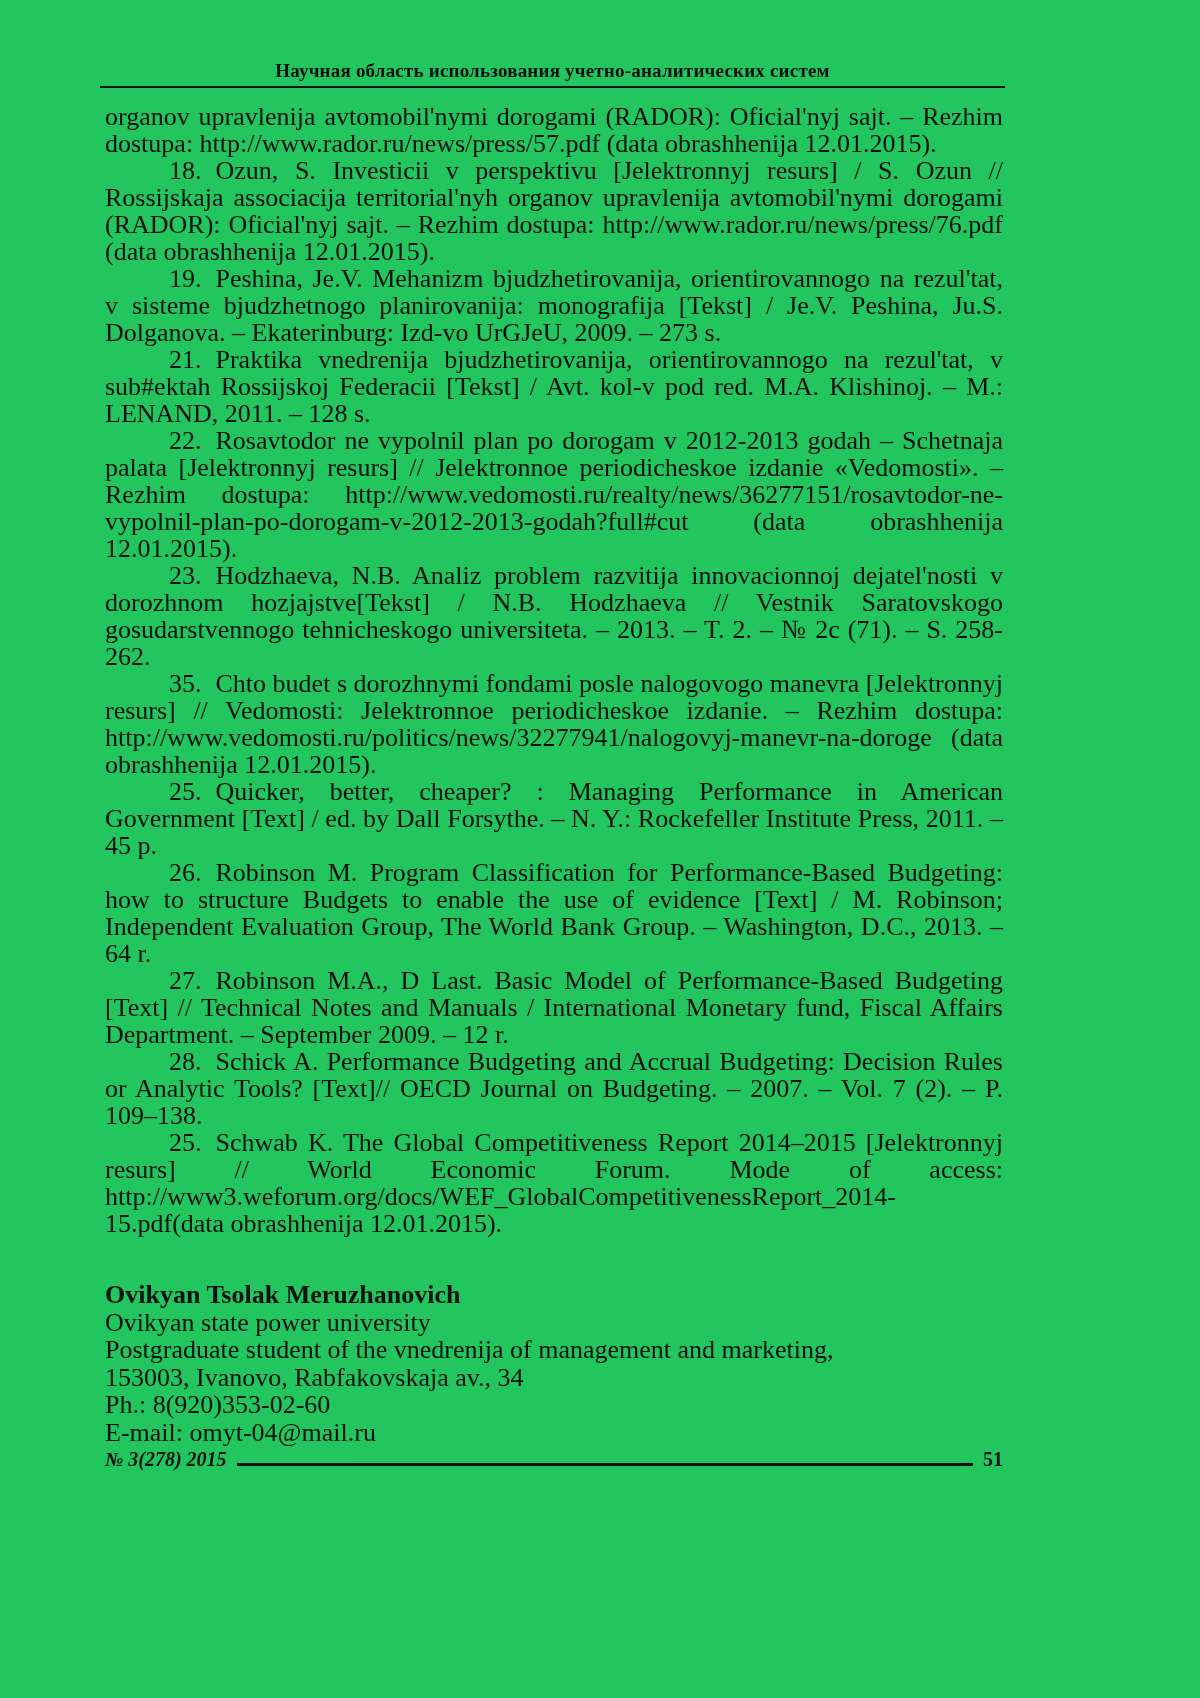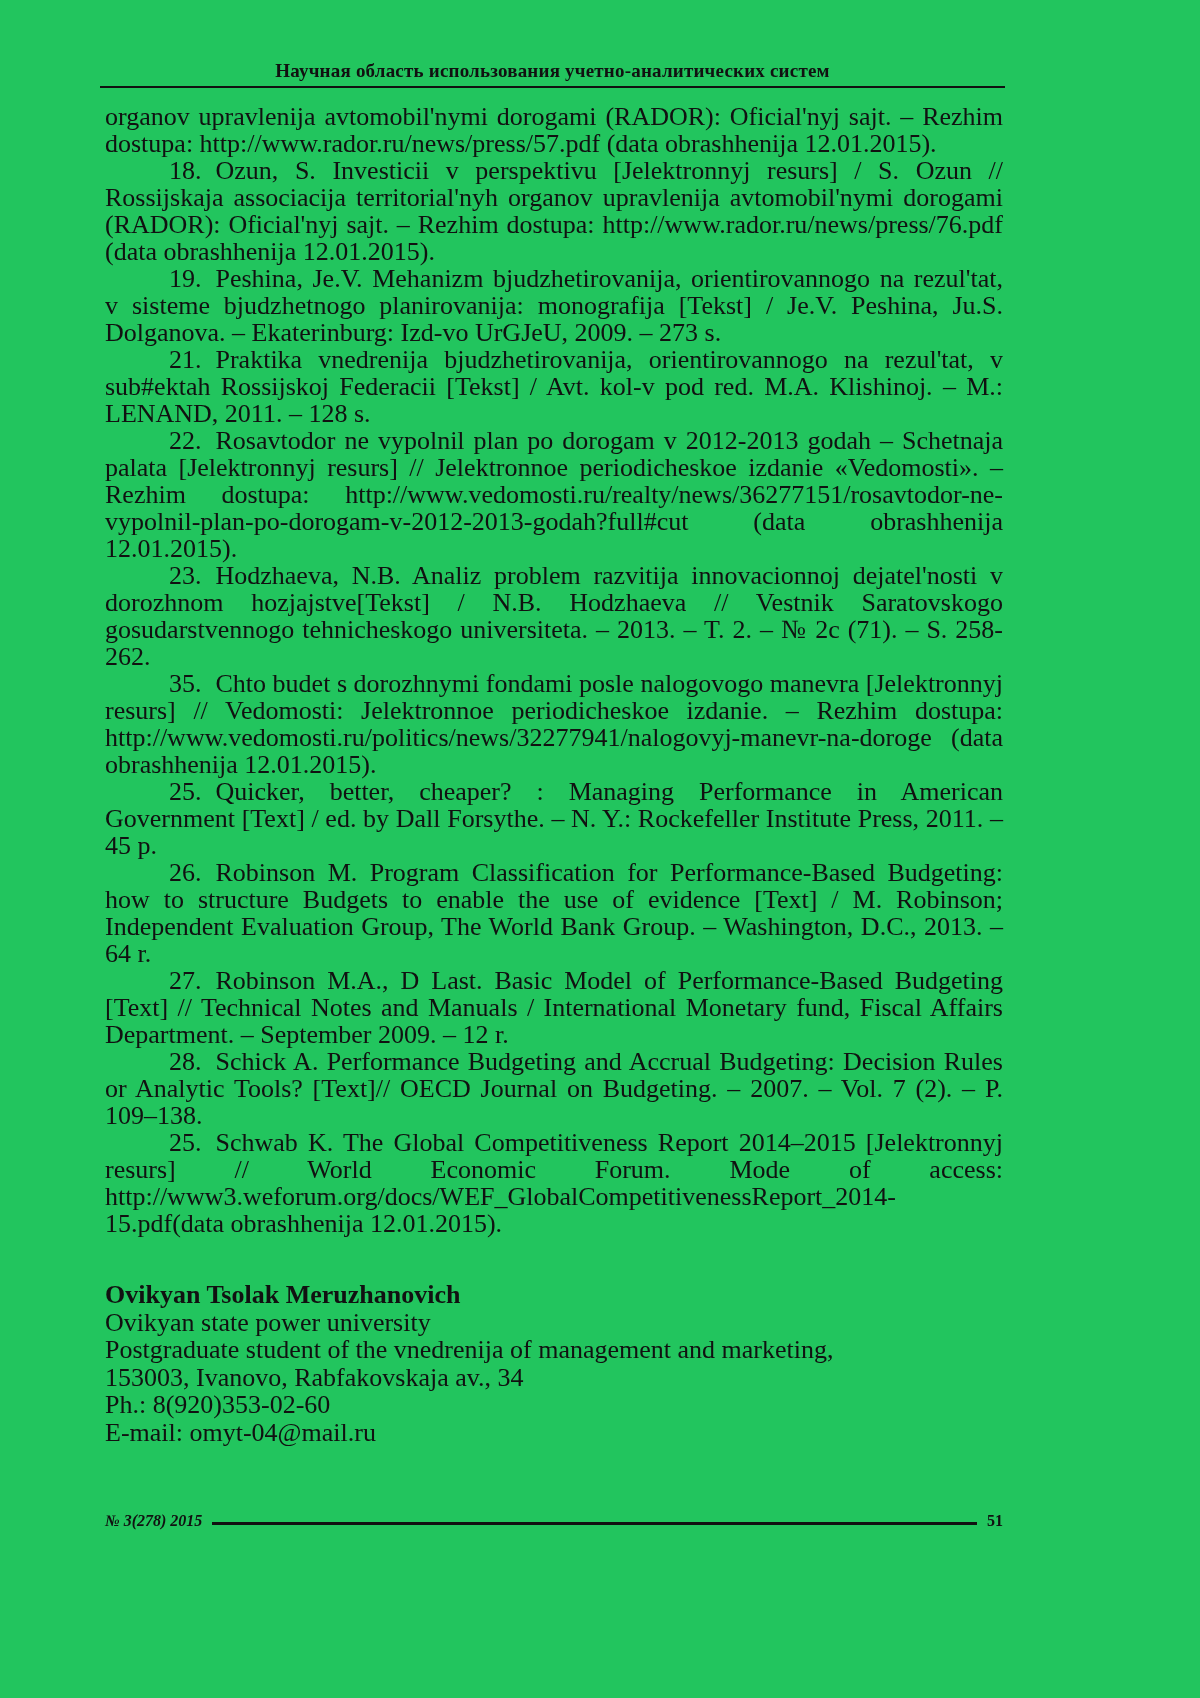--- a/index.html
+++ b/index.html
@@ -52,26 +52,26 @@
   .author-block {
     margin-top: 44px;
     line-height: 27.5px;
     text-align: left;
   }
   .author-name {
     font-weight: bold;
   }
   .page-footer {
     position: absolute;
-    top: 1500px;
+    top: 1436px;
     left: 105px;
     width: 898px;
     display: flex;
     align-items: flex-end;
-    font-size: 16px;
+    font-size: 20px;
   }
   .footer-issue {
     font-weight: bold;
     font-style: italic;
     white-space: nowrap;
   }
   .footer-rule {
     flex: 1;
     height: 0;
     border-bottom: 3px solid #111111;

